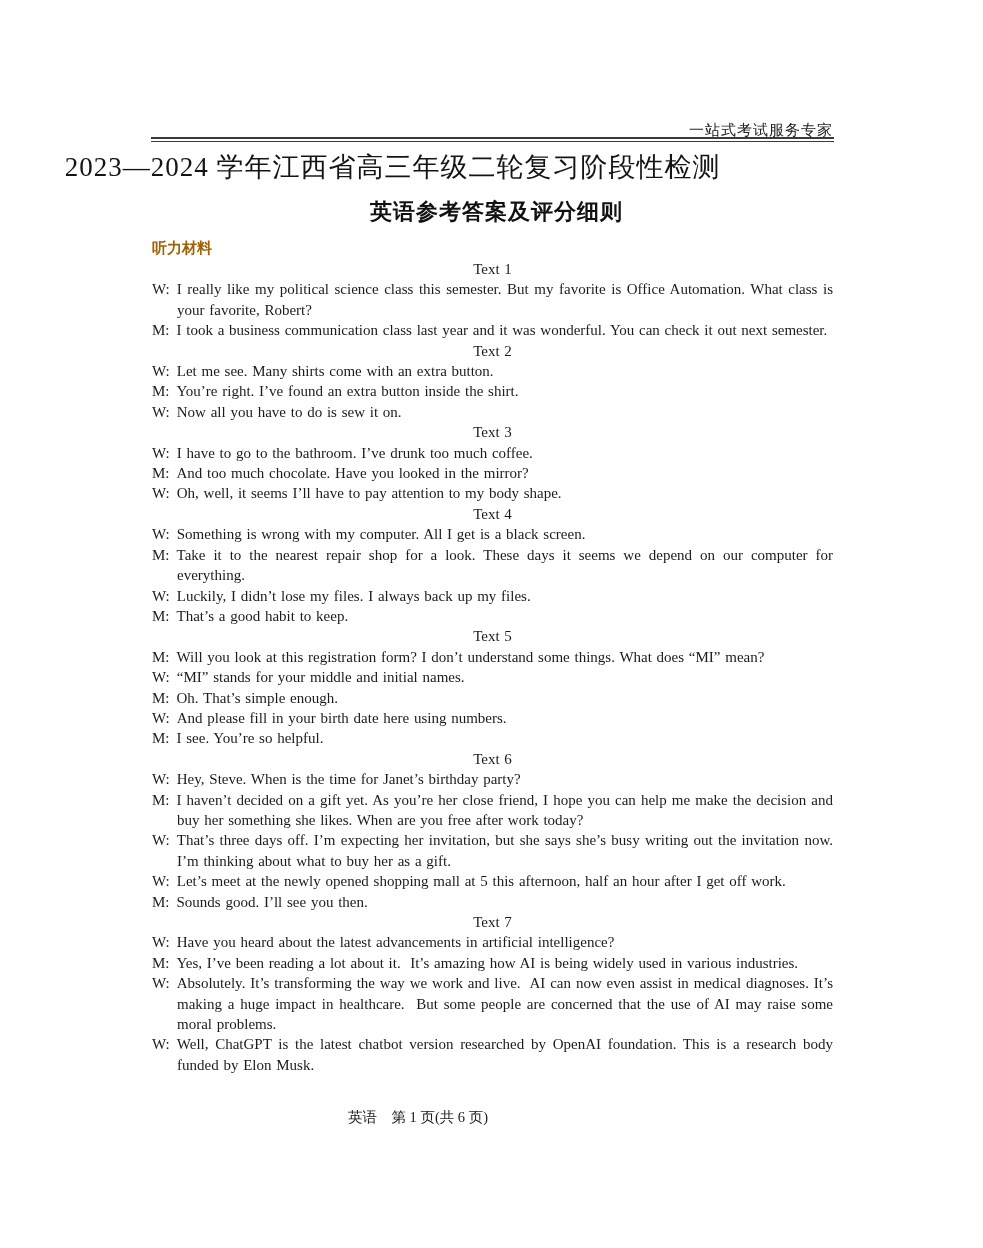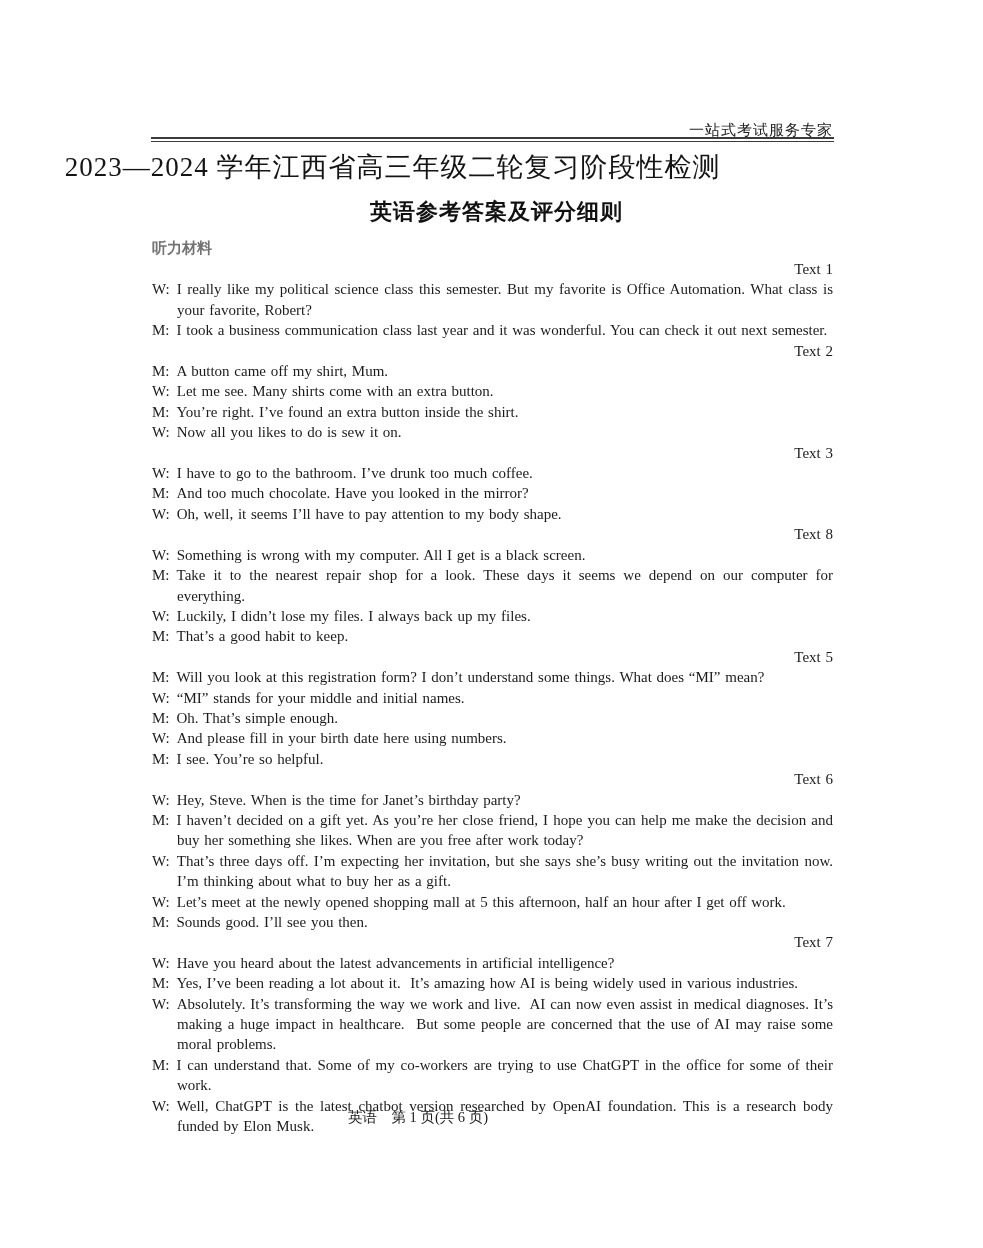--- a/index.html
+++ b/index.html
@@ -62,33 +62,33 @@
     letter-spacing: 1px;
     color: #111;
   }
   .section-heading {
     position: absolute;
     top: 239px;
     left: 152px;
     font-family: "Liberation Sans", "DejaVu Sans", sans-serif;
     font-size: 15px;
     font-weight: 700;
-    color: #737373;
+    color: #a16207;
   }
   .transcript {
     position: absolute;
     top: 259px;
     left: 152px;
     width: 681px;
     font-size: 15px;
     line-height: 20.4px;
     word-spacing: 1px;
   }
   .text-label {
-    text-align: right;
+    text-align: center;
   }
   .dialogue-line {
     padding-left: 25px;
     text-indent: -25px;
     text-align: justify;
     text-justify: inter-word;
   }
   .dialogue-line .spk {
     margin-right: 7px;
   }
@@ -112,46 +112,44 @@
   <div class="slogan">一站式考试服务专家</div>
   <div class="header-rule"></div>
   <h1 class="title">2023—2024 学年江西省高三年级二轮复习阶段性检测</h1>
   <h2 class="subtitle">英语参考答案及评分细则</h2>
   <div class="section-heading">听力材料</div>
   <div class="transcript" id="transcript">
       <div class="text-label">Text 1</div>
       <div class="dialogue-line"><span class="spk">W:</span><span class="utt">I really like my political science class this semester. But my favorite is Office Automation. What class is your favorite, Robert?</span></div>
       <div class="dialogue-line"><span class="spk">M:</span><span class="utt">I took a business communication class last year and it was wonderful. You can check it out next semester.</span></div>
       <div class="text-label">Text 2</div>
-      <div class="dialogue-line"><span class="spk">M:</span><span class="utt">A button came off my shirt, Mum.</span></div>
       <div class="dialogue-line"><span class="spk">W:</span><span class="utt">Let me see. Many shirts come with an extra button.</span></div>
       <div class="dialogue-line"><span class="spk">M:</span><span class="utt">You’re right. I’ve found an extra button inside the shirt.</span></div>
-      <div class="dialogue-line"><span class="spk">W:</span><span class="utt">Now all you likes to do is sew it on.</span></div>
+      <div class="dialogue-line"><span class="spk">W:</span><span class="utt">Now all you have to do is sew it on.</span></div>
       <div class="text-label">Text 3</div>
       <div class="dialogue-line"><span class="spk">W:</span><span class="utt">I have to go to the bathroom. I’ve drunk too much coffee.</span></div>
       <div class="dialogue-line"><span class="spk">M:</span><span class="utt">And too much chocolate. Have you looked in the mirror?</span></div>
       <div class="dialogue-line"><span class="spk">W:</span><span class="utt">Oh, well, it seems I’ll have to pay attention to my body shape.</span></div>
-      <div class="text-label">Text 8</div>
+      <div class="text-label">Text 4</div>
       <div class="dialogue-line"><span class="spk">W:</span><span class="utt">Something is wrong with my computer. All I get is a black screen.</span></div>
       <div class="dialogue-line"><span class="spk">M:</span><span class="utt">Take it to the nearest repair shop for a look. These days it seems we depend on our computer for everything.</span></div>
       <div class="dialogue-line"><span class="spk">W:</span><span class="utt">Luckily, I didn’t lose my files. I always back up my files.</span></div>
       <div class="dialogue-line"><span class="spk">M:</span><span class="utt">That’s a good habit to keep.</span></div>
       <div class="text-label">Text 5</div>
       <div class="dialogue-line"><span class="spk">M:</span><span class="utt">Will you look at this registration form? I don’t understand some things. What does “MI” mean?</span></div>
       <div class="dialogue-line"><span class="spk">W:</span><span class="utt">“MI” stands for your middle and initial names.</span></div>
       <div class="dialogue-line"><span class="spk">M:</span><span class="utt">Oh. That’s simple enough.</span></div>
       <div class="dialogue-line"><span class="spk">W:</span><span class="utt">And please fill in your birth date here using numbers.</span></div>
       <div class="dialogue-line"><span class="spk">M:</span><span class="utt">I see. You’re so helpful.</span></div>
       <div class="text-label">Text 6</div>
       <div class="dialogue-line"><span class="spk">W:</span><span class="utt">Hey, Steve. When is the time for Janet’s birthday party?</span></div>
       <div class="dialogue-line"><span class="spk">M:</span><span class="utt">I haven’t decided on a gift yet. As you’re her close friend, I hope you can help me make the decision and buy her something she likes. When are you free after work today?</span></div>
       <div class="dialogue-line"><span class="spk">W:</span><span class="utt">That’s three days off. I’m expecting her invitation, but she says she’s busy writing out the invitation now. I’m thinking about what to buy her as a gift.</span></div>
       <div class="dialogue-line"><span class="spk">W:</span><span class="utt">Let’s meet at the newly opened shopping mall at 5 this afternoon, half an hour after I get off work.</span></div>
       <div class="dialogue-line"><span class="spk">M:</span><span class="utt">Sounds good. I’ll see you then.</span></div>
       <div class="text-label">Text 7</div>
       <div class="dialogue-line"><span class="spk">W:</span><span class="utt">Have you heard about the latest advancements in artificial intelligence?</span></div>
       <div class="dialogue-line"><span class="spk">M:</span><span class="utt">Yes, I’ve been reading a lot about it.  It’s amazing how AI is being widely used in various industries.</span></div>
       <div class="dialogue-line"><span class="spk">W:</span><span class="utt">Absolutely. It’s transforming the way we work and live.  AI can now even assist in medical diagnoses. It’s making a huge impact in healthcare.  But some people are concerned that the use of AI may raise some moral problems.</span></div>
-      <div class="dialogue-line"><span class="spk">M:</span><span class="utt">I can understand that. Some of my co-workers are trying to use ChatGPT in the office for some of their work.</span></div>
       <div class="dialogue-line"><span class="spk">W:</span><span class="utt">Well, ChatGPT is the latest chatbot version researched by OpenAI foundation. This is a research body funded by Elon Musk.</span></div>
     </div>
   <div class="footer">英语 第 1 页(共 6 页)</div>
 </div>
 
 </body></html>

